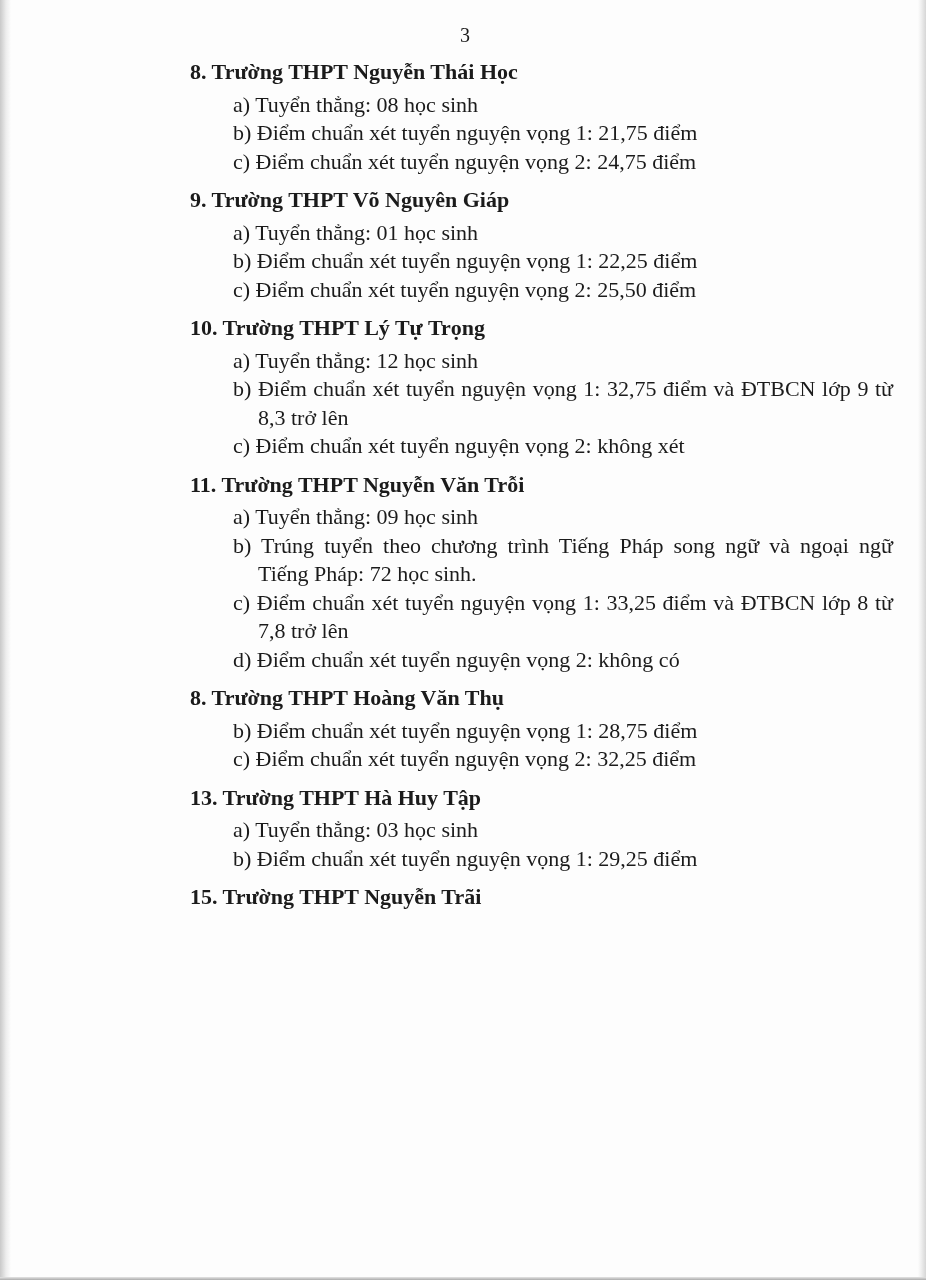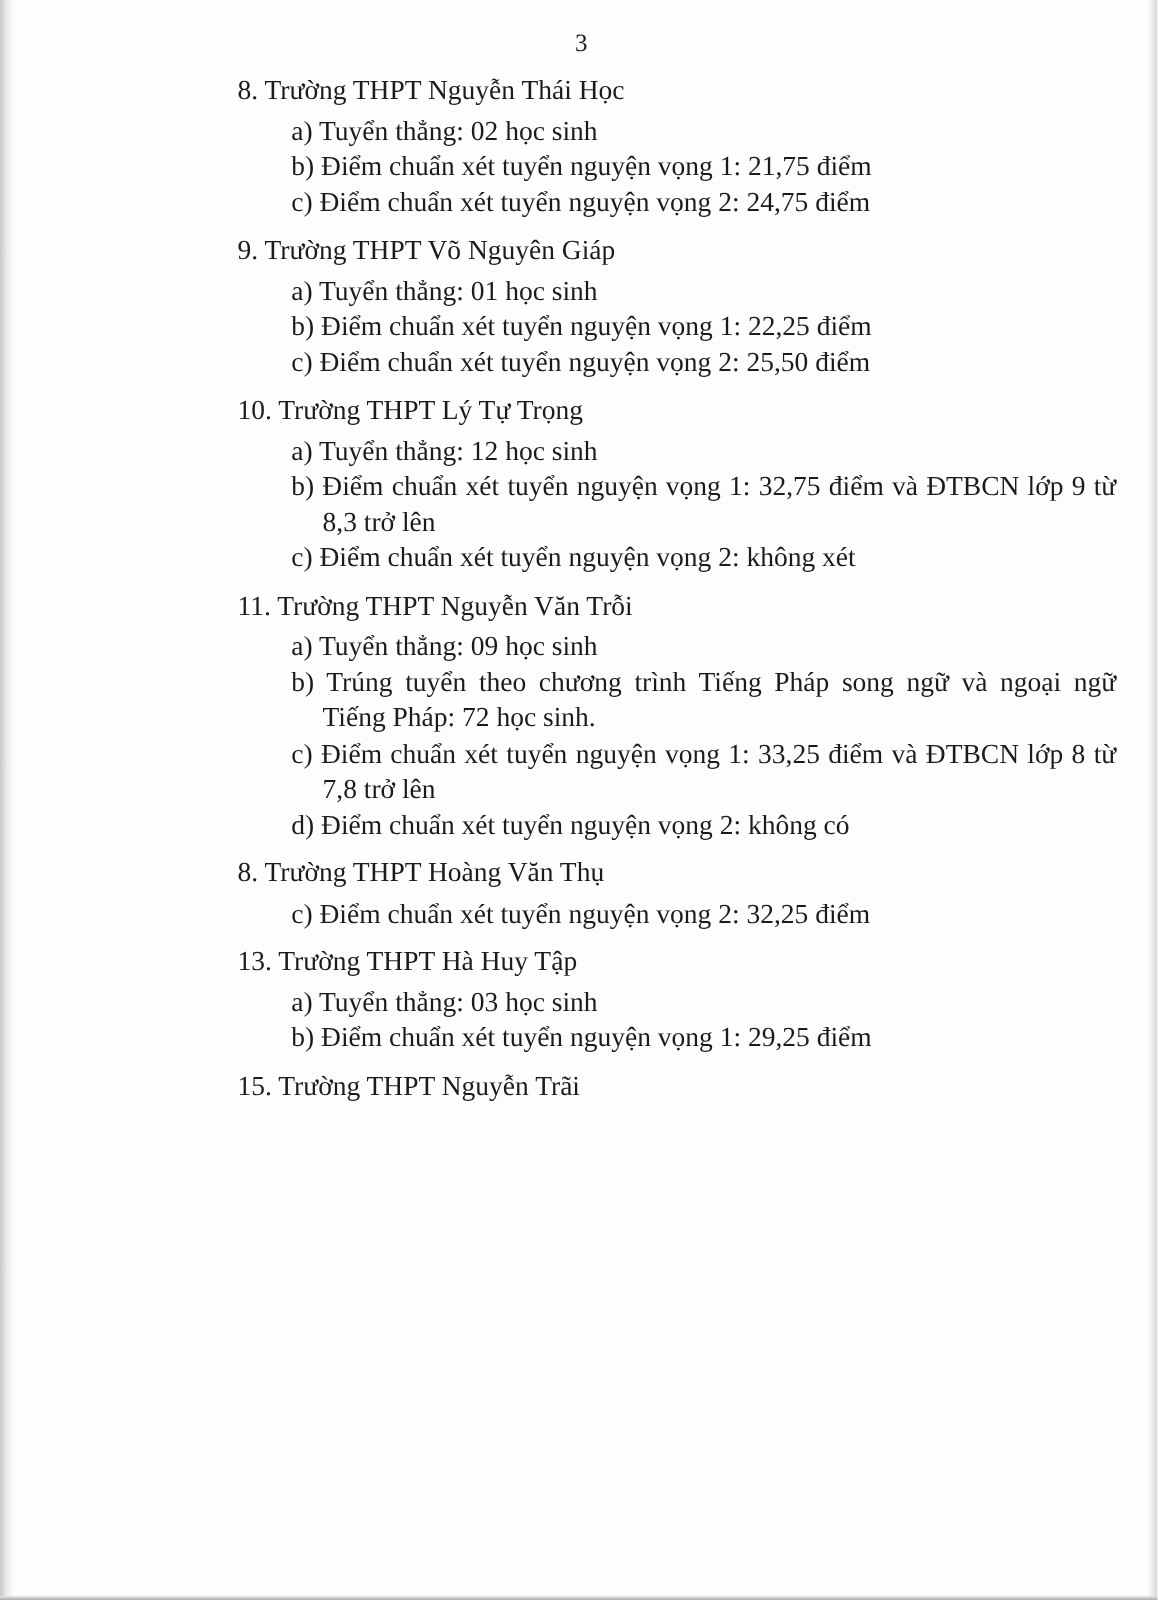--- a/index.html
+++ b/index.html
@@ -38,21 +38,21 @@
     padding: 22px 46px 0 190px;
   }
   .page-number {
     text-align: center;
     font-size: 20px;
     line-height: 26px;
     
     margin-left: -140px;
   }
   .section-heading {
-    font-weight: normal;
+    font-weight: bold;
     font-size: 22px;
     line-height: 28.5px;
     margin: 10px 0 4px 0;
   }
   .section-item {
     width: 635px;
     margin: 0 0 0 43px;
     padding-left: 25px;
     text-indent: -25px;
     font-size: 22px;
@@ -66,21 +66,21 @@
 <div class="scan-edge-left"></div>
 <div class="scan-edge-right"></div>
 <div class="scan-edge-bottom"></div>
 
 <div class="page">
 
   <div class="page-number">3</div>
 
   <div class="section">
     <h2 class="section-heading">8. Trường THPT Nguyễn Thái Học</h2>
-    <p class="section-item">a) Tuyển thẳng: 02 học sinh</p>
+    <p class="section-item">a) Tuyển thẳng: 08 học sinh</p>
     <p class="section-item">b) Điểm chuẩn xét tuyển nguyện vọng 1: 21,75 điểm</p>
     <p class="section-item">c) Điểm chuẩn xét tuyển nguyện vọng 2: 24,75 điểm</p>
   </div>
 
   <div class="section">
     <h2 class="section-heading">9. Trường THPT Võ Nguyên Giáp</h2>
     <p class="section-item">a) Tuyển thẳng: 01 học sinh</p>
     <p class="section-item">b) Điểm chuẩn xét tuyển nguyện vọng 1: 22,25 điểm</p>
     <p class="section-item">c) Điểm chuẩn xét tuyển nguyện vọng 2: 25,50 điểm</p>
   </div>
@@ -95,20 +95,21 @@
   <div class="section">
     <h2 class="section-heading">11. Trường THPT Nguyễn Văn Trỗi</h2>
     <p class="section-item">a) Tuyển thẳng: 09 học sinh</p>
     <p class="section-item">b) Trúng tuyển theo chương trình Tiếng Pháp song ngữ và ngoại ngữ Tiếng Pháp: 72 học sinh.</p>
     <p class="section-item">c) Điểm chuẩn xét tuyển nguyện vọng 1: 33,25 điểm và ĐTBCN lớp 8 từ 7,8 trở lên</p>
     <p class="section-item">d) Điểm chuẩn xét tuyển nguyện vọng 2: không có</p>
   </div>
 
   <div class="section">
     <h2 class="section-heading">8. Trường THPT Hoàng Văn Thụ</h2>
+    <p class="section-item">b) Điểm chuẩn xét tuyển nguyện vọng 1: 28,75 điểm</p>
     <p class="section-item">c) Điểm chuẩn xét tuyển nguyện vọng 2: 32,25 điểm</p>
   </div>
 
   <div class="section">
     <h2 class="section-heading">13. Trường THPT Hà Huy Tập</h2>
     <p class="section-item">a) Tuyển thẳng: 03 học sinh</p>
     <p class="section-item">b) Điểm chuẩn xét tuyển nguyện vọng 1: 29,25 điểm</p>
   </div>
 
 

